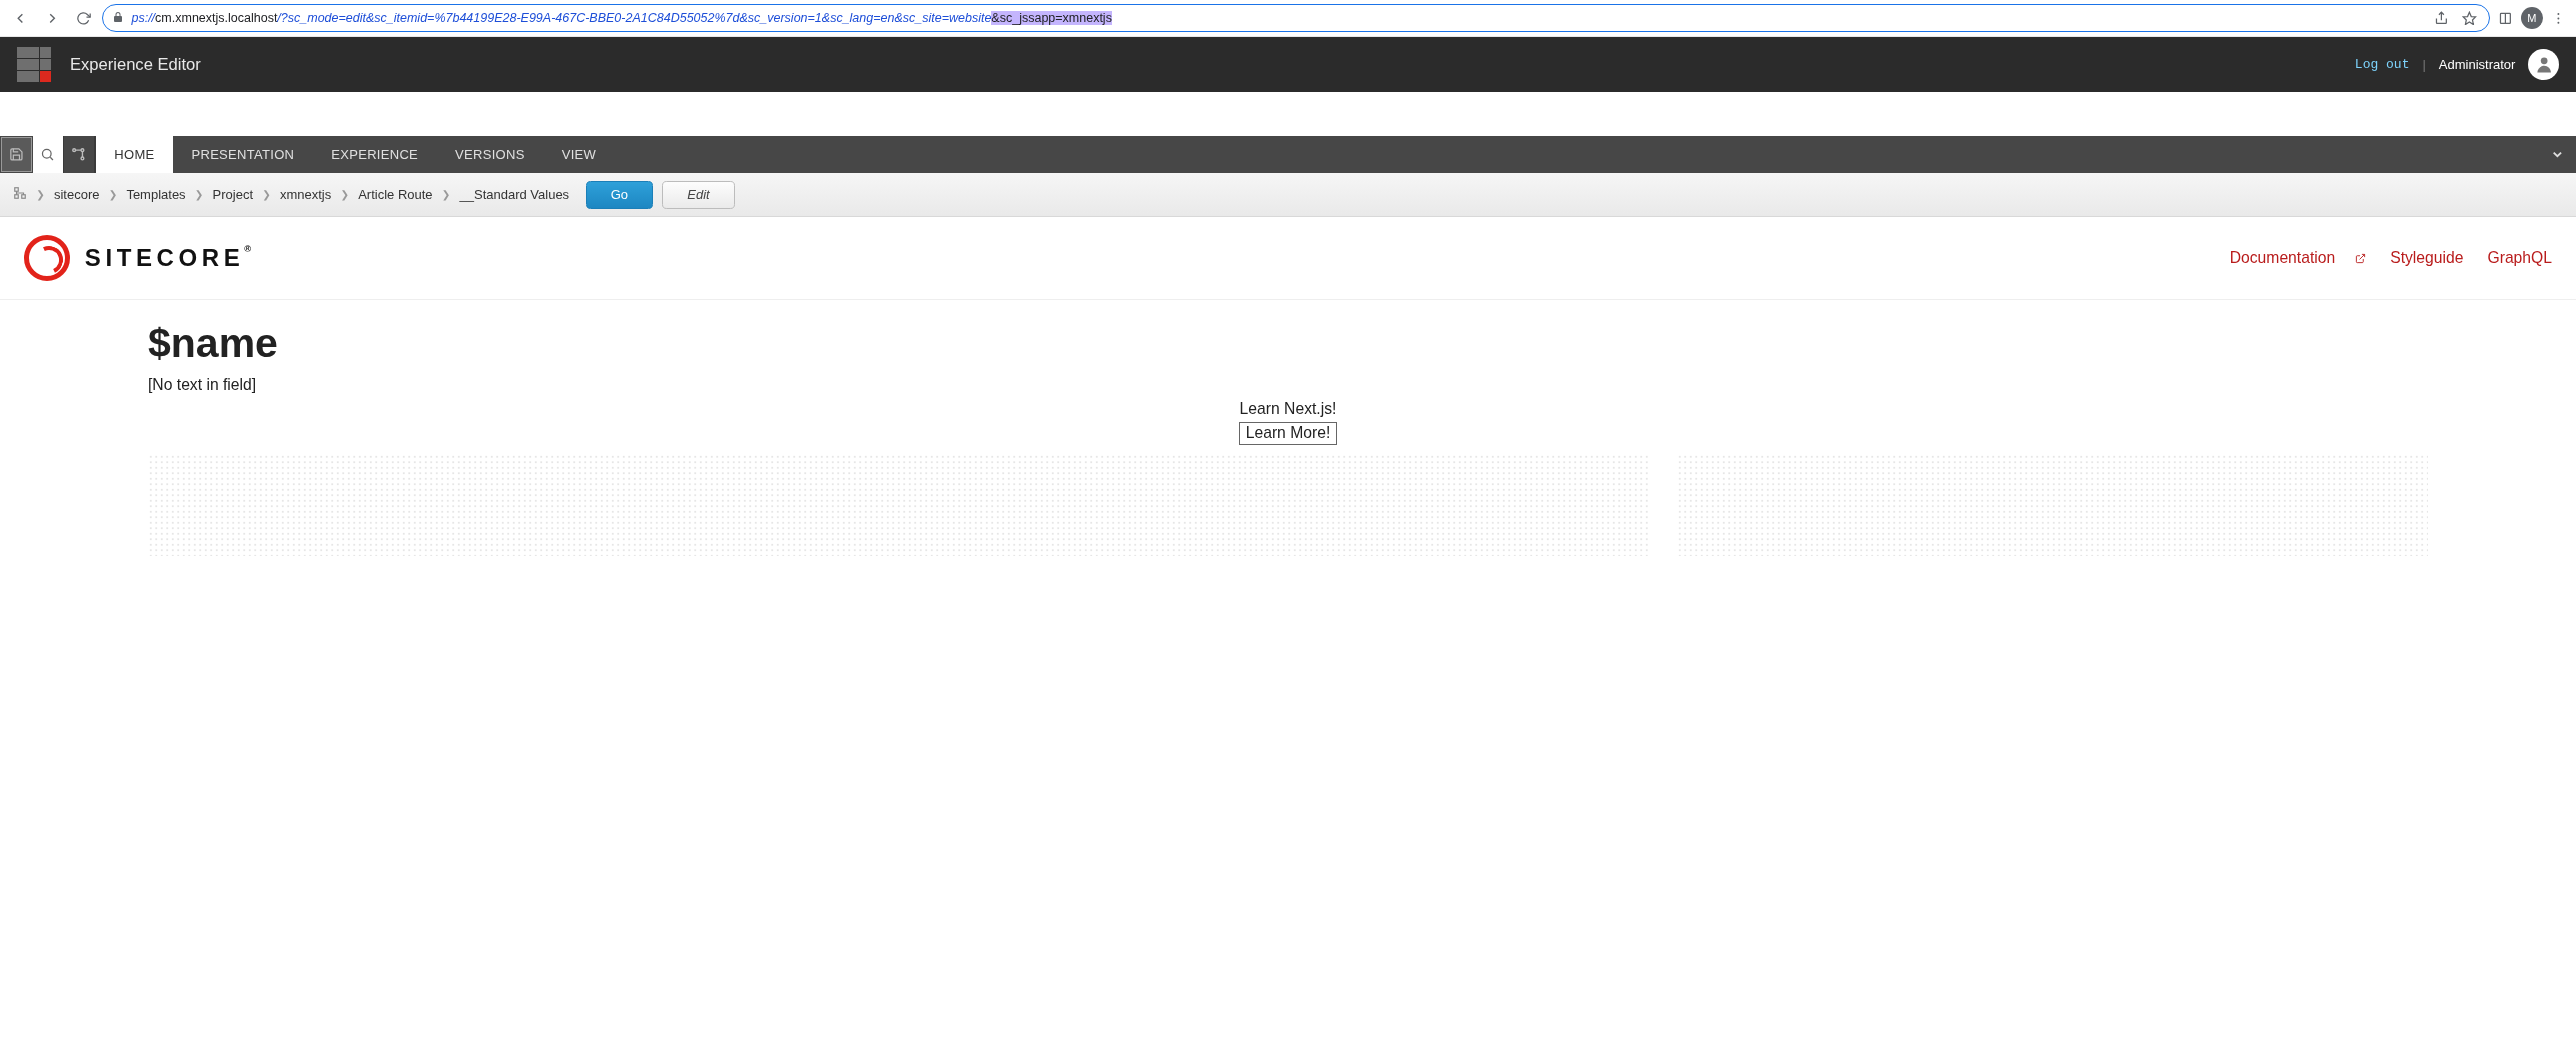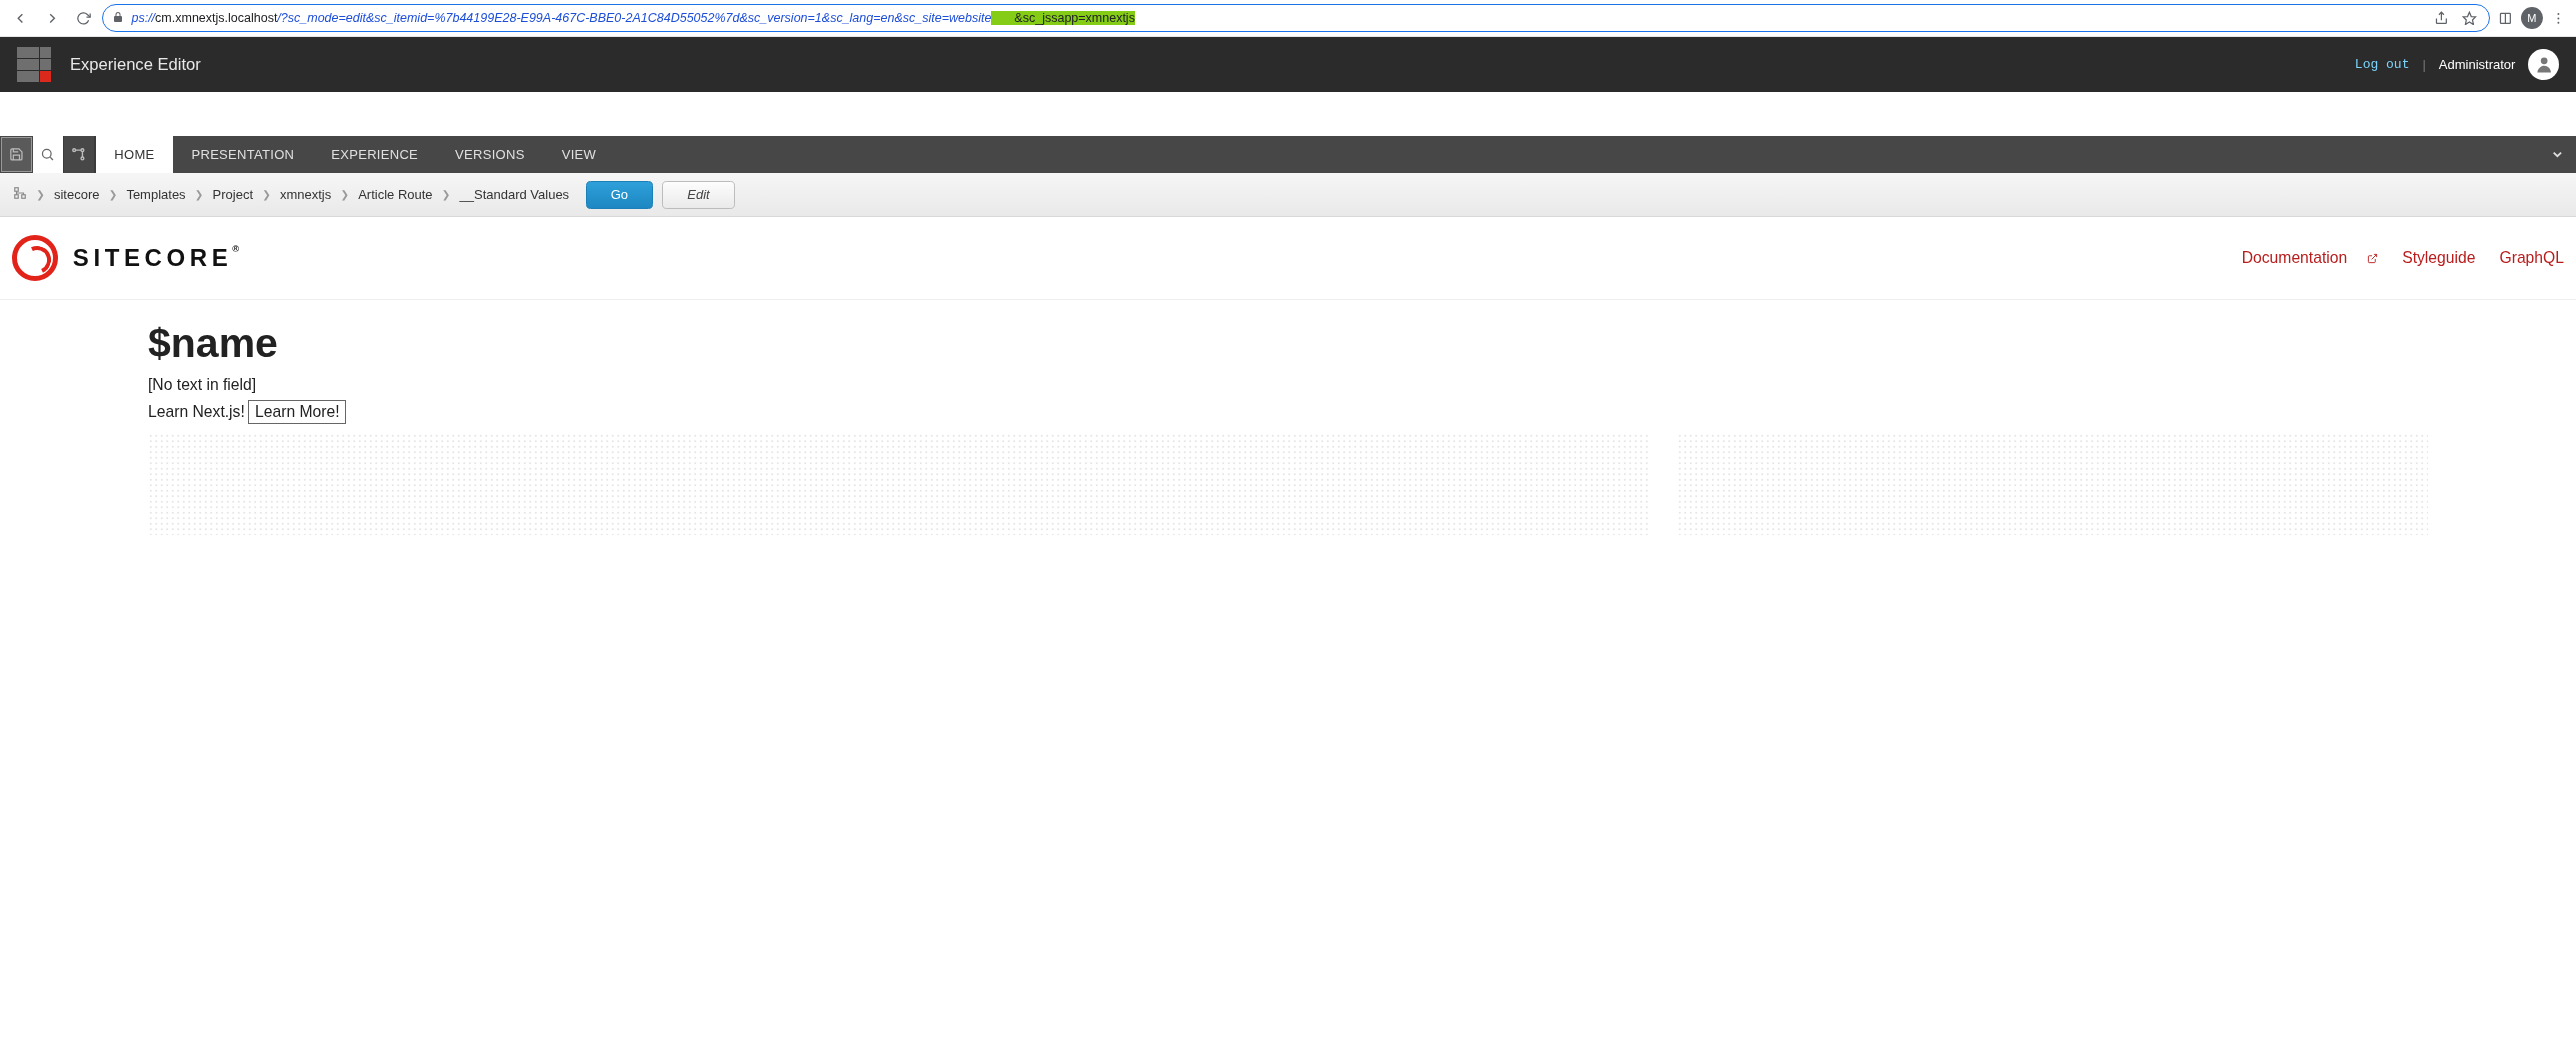--- a/index.html
+++ b/index.html
@@ -5,21 +5,21 @@
   * { box-sizing: border-box; margin: 0; padding: 0; }
   body { font-family: "Segoe UI", Arial, sans-serif; font-size: 13px; color: #222; background: #fff; }
 
   
   .browser-bar { height: 37px; display: flex; align-items: center; padding: 0 7.4px; gap: 5.5px; background: #fff; border-bottom: 0.9px solid #e8e8e8; }
   .nav-btn { width: 26px; height: 26px; display: flex; align-items: center; justify-content: center; border-radius: 50%; cursor: pointer; color: #5f6368; }
   .addr-wrap { flex: 1; display: flex; align-items: center; height: 28px; border: 1.8px solid #1a73e8; border-radius: 14.8px; padding: 0 9.2px; gap: 7.4px; background: #fff; }
   .lock { color: #5f6368; font-size: 11px; }
   .addr { flex: 1; font-size: 12.5px; color: #202124; white-space: nowrap; overflow: hidden; }
   .addr .dim { color: #1d4ed8; font-style: italic; }
-  .addr .hl { background: #84cc16; padding-left: 23px; }
+  .addr .hl { background: #c4b5fd; }
   .chrome-icon { width: 20.3px; height: 20.3px; display: flex; align-items: center; justify-content: center; color: #5f6368; cursor: pointer; }
   .avatar-chrome { width: 22px; height: 22px; border-radius: 50%; background: #5f6368; color: #fff; display: flex; align-items: center; justify-content: center; font-size: 11px; font-weight: 500; }
 
   
   .app-header { height: 55px; background: #2b2b2b; display: flex; align-items: center; padding: 0 16.6px; color: #fff; }
   .waffle { display: grid; grid-template-columns: repeat(3, 11px); grid-template-rows: repeat(3, 11px); gap: 0.9px; margin-right: 18.5px; }
   .waffle span { background: #6f6f6f; }
   .waffle span:last-child { background: #dc291e; }
   .app-title { font-size: 16.6px; font-weight: 400; color: #e8e8e8; }
   .header-right { margin-left: auto; display: flex; align-items: center; gap: 13px; color: #ccc; font-size: 13px; }
@@ -42,34 +42,34 @@
   
   .crumb-bar { height: 44px; background: linear-gradient(#f6f6f6,#e9e9e9); border-bottom: 0.9px solid #d8d8d8; display: flex; align-items: center; padding: 0 13px; gap: 9.2px; font-size: 13px; color: #333; }
   .crumb-sep { color: #999; font-size: 10.2px; }
   .crumb-item { color: #333; cursor: pointer; }
   .tree-icon { color: #888; }
   .btn { height: 28px; padding: 0 24px; border-radius: 4.6px; font-size: 13px; cursor: pointer; border: 0.9px solid; display: inline-flex; align-items: center; }
   .btn-go { background: linear-gradient(#2ea0d9,#1d87c2); border-color: #1b7fb8; color: #fff; margin-left: 7.4px; }
   .btn-edit { background: linear-gradient(#fdfdfd,#eaeaea); border-color: #bcbcbc; color: #444; font-style: italic; }
 
   
-  .site-header { height: 83px; display: flex; align-items: center; padding: 0 12px; border-bottom: 0.9px solid #eee; }
+  .site-header { height: 83px; display: flex; align-items: center; padding: 0 24px; border-bottom: 0.9px solid #eee; }
   .site-logo { display: flex; align-items: center; gap: 14.8px; }
   .site-logo-mark { width: 46px; height: 46px; border-radius: 50%; border: 5.5px solid #e2231a; position: relative; }
   .site-logo-mark::after { content: ""; position: absolute; width: 20.3px; height: 20.3px; border: 4.6px solid #e2231a; border-radius: 50%; border-left-color: transparent; border-bottom-color: transparent; top: 5.5px; left: 5.5px; transform: rotate(20deg); }
   .site-logo-text { font-size: 24px; font-weight: 700; letter-spacing: 4.6px; color: #111; }
   .site-logo-text sup { font-size: 9.2px; vertical-align: top; letter-spacing: 0; }
   .site-nav { margin-left: auto; display: flex; gap: 24px; font-size: 15.7px; color: #222; }
   .site-nav a { color: #b91c1c; text-decoration: none; display: inline-flex; align-items: center; gap: 20px; cursor: pointer; }
 
   
   .content { padding: 20.3px 148px; }
   .content h1 { font-size: 41px; font-weight: 600; margin-bottom: 9.2px; }
   .field-empty { font-size: 15.7px; color: #222; margin-bottom: 5.5px; }
-  .learn-row { font-size: 15.7px; display: flex; align-items: center; gap: 3.7px; margin-bottom: 9.2px; }
+  .learn-row { font-size: 15.7px; display: flex; align-items: center; gap: 3.7px; margin-bottom: 9.2px; flex-direction: column; }
   .learn-more { border: 1.8px solid #666; padding: 1.8px 5.5px; cursor: pointer; }
 
   .placeholders { display: flex; gap: 28px; }
   .ph { height: 102px; background-image: radial-gradient(circle, #e6e6e6 0.9px, transparent 0.9px); background-size: 5.5px 5.5px; background-position: 0 0; }
   .ph-main { flex: 2; }
   .ph-side { flex: 1; }
 </style>
 </head>
 <body>
 

